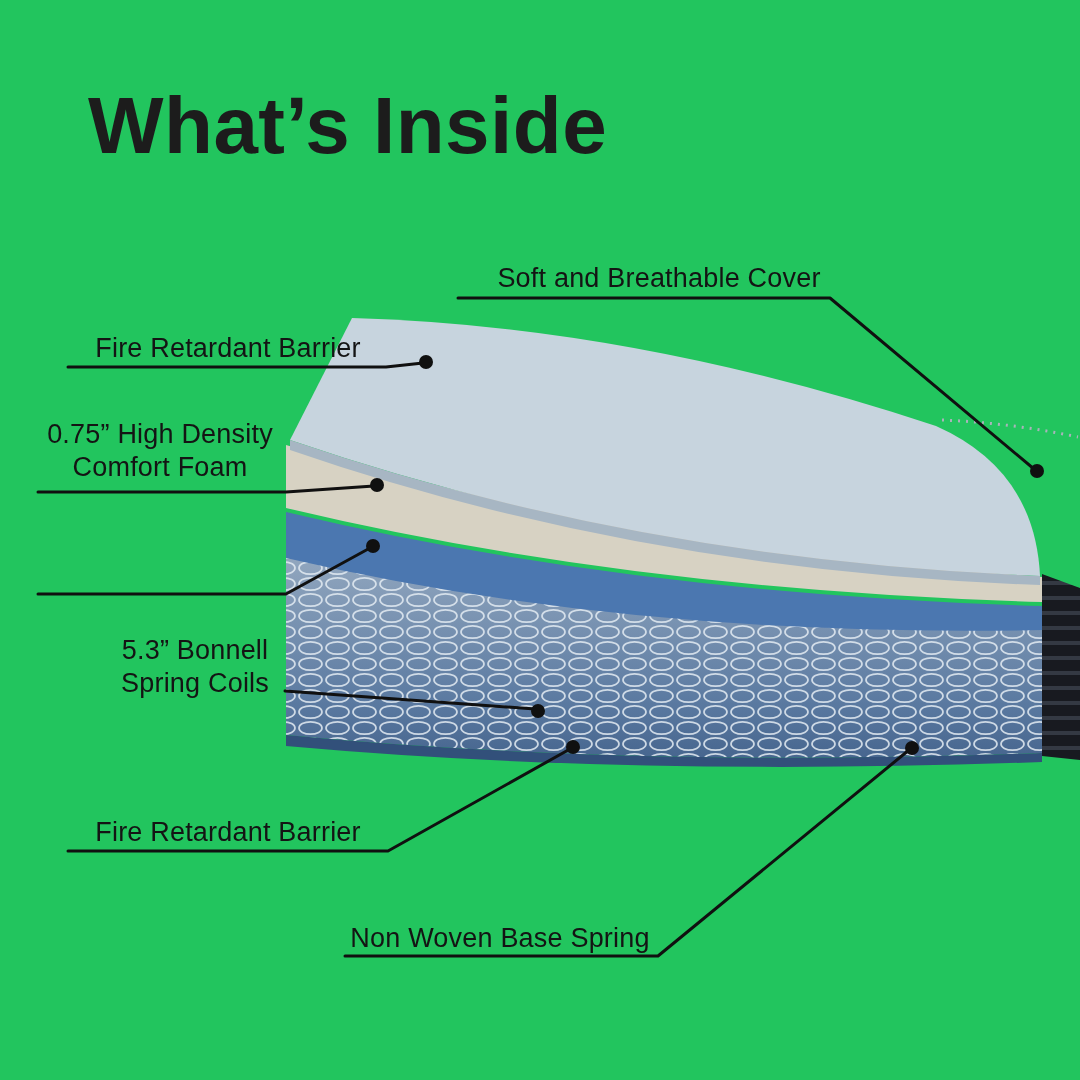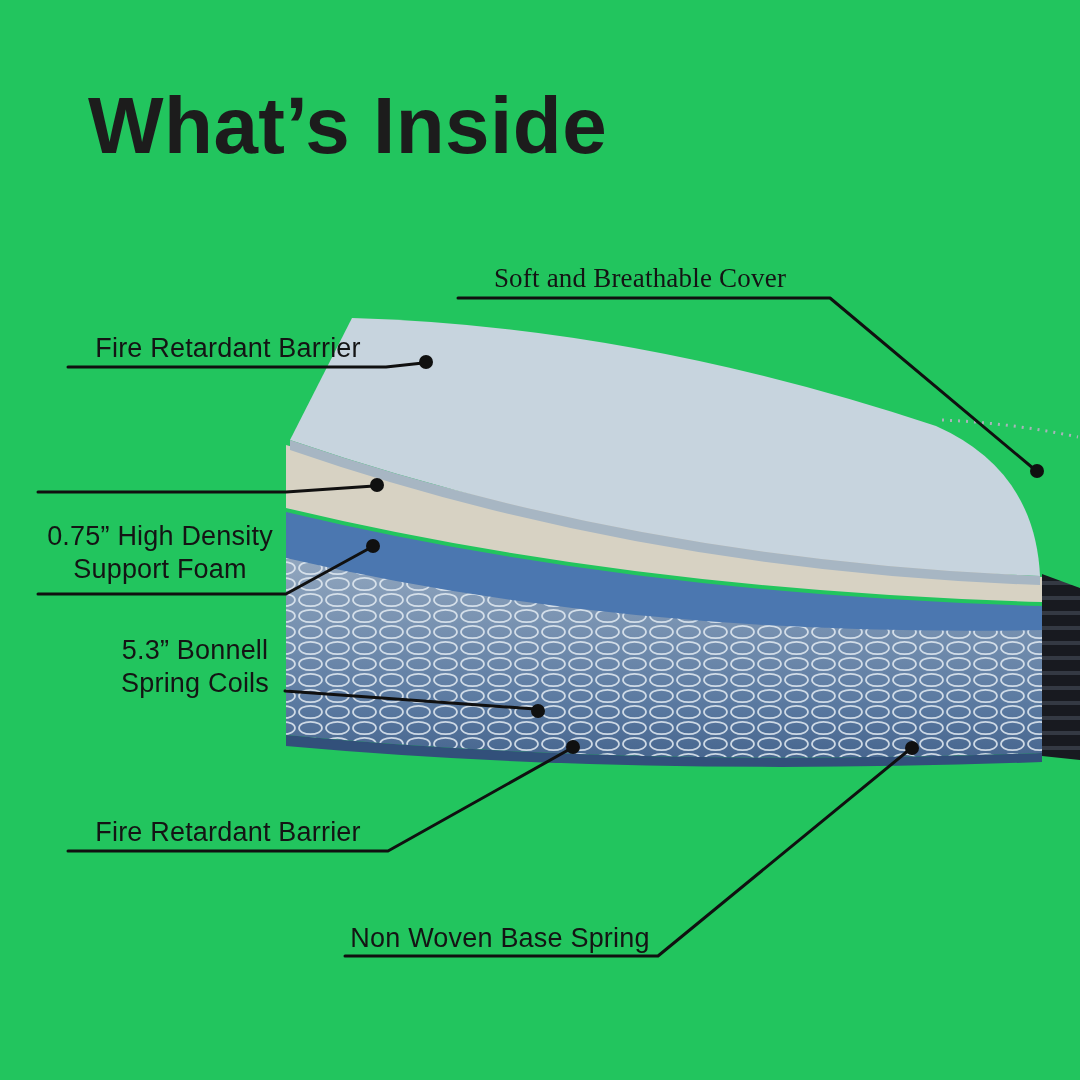--- a/index.html
+++ b/index.html
@@ -24,21 +24,21 @@
   .title{
     position:absolute;
     left:88px;top:84px;
     font-size:80px;
     font-weight:800;
     letter-spacing:0.5px;
     color:#1c1c1c;
     line-height:1.05;
     text-align:left;
   }
-  .lbl-cover{left:440px;top:262px;width:400px;font-family:Liberation Serif, serif;}
+  .lbl-cover{left:459px;top:262px;width:400px;}
   .lbl-fire-top{left:68px;top:332px;width:320px;}
   .lbl-comfort{left:30px;top:418px;width:260px;}
   .lbl-support{left:30px;top:520px;width:260px;}
   .lbl-coils{left:100px;top:634px;width:190px;}
   .lbl-fire-bottom{left:68px;top:816px;width:320px;}
   .lbl-base{left:330px;top:922px;width:340px;}
 </style>
 </head>
 <body>
 
@@ -96,22 +96,22 @@
       <circle cx="912" cy="748" r="7"></circle>
     </g>
   </svg>
 
   <div class="title">What’s Inside</div>
 
   <div class="lbl lbl-cover">Soft and Breathable Cover</div>
 
   <div class="lbl lbl-fire-top">Fire Retardant Barrier</div>
 
+  <div class="lbl lbl-comfort">0.75” High Density Comfort Foam</div>
 
-  <div class="lbl lbl-support">0.75” High Density Support Foam</div>
 
   <div class="lbl lbl-coils">5.3” Bonnell Spring Coils</div>
 
   <div class="lbl lbl-fire-bottom">Fire Retardant Barrier</div>
 
   <div class="lbl lbl-base">Non Woven Base Spring</div>
 
 </div>
 
 </body></html>

